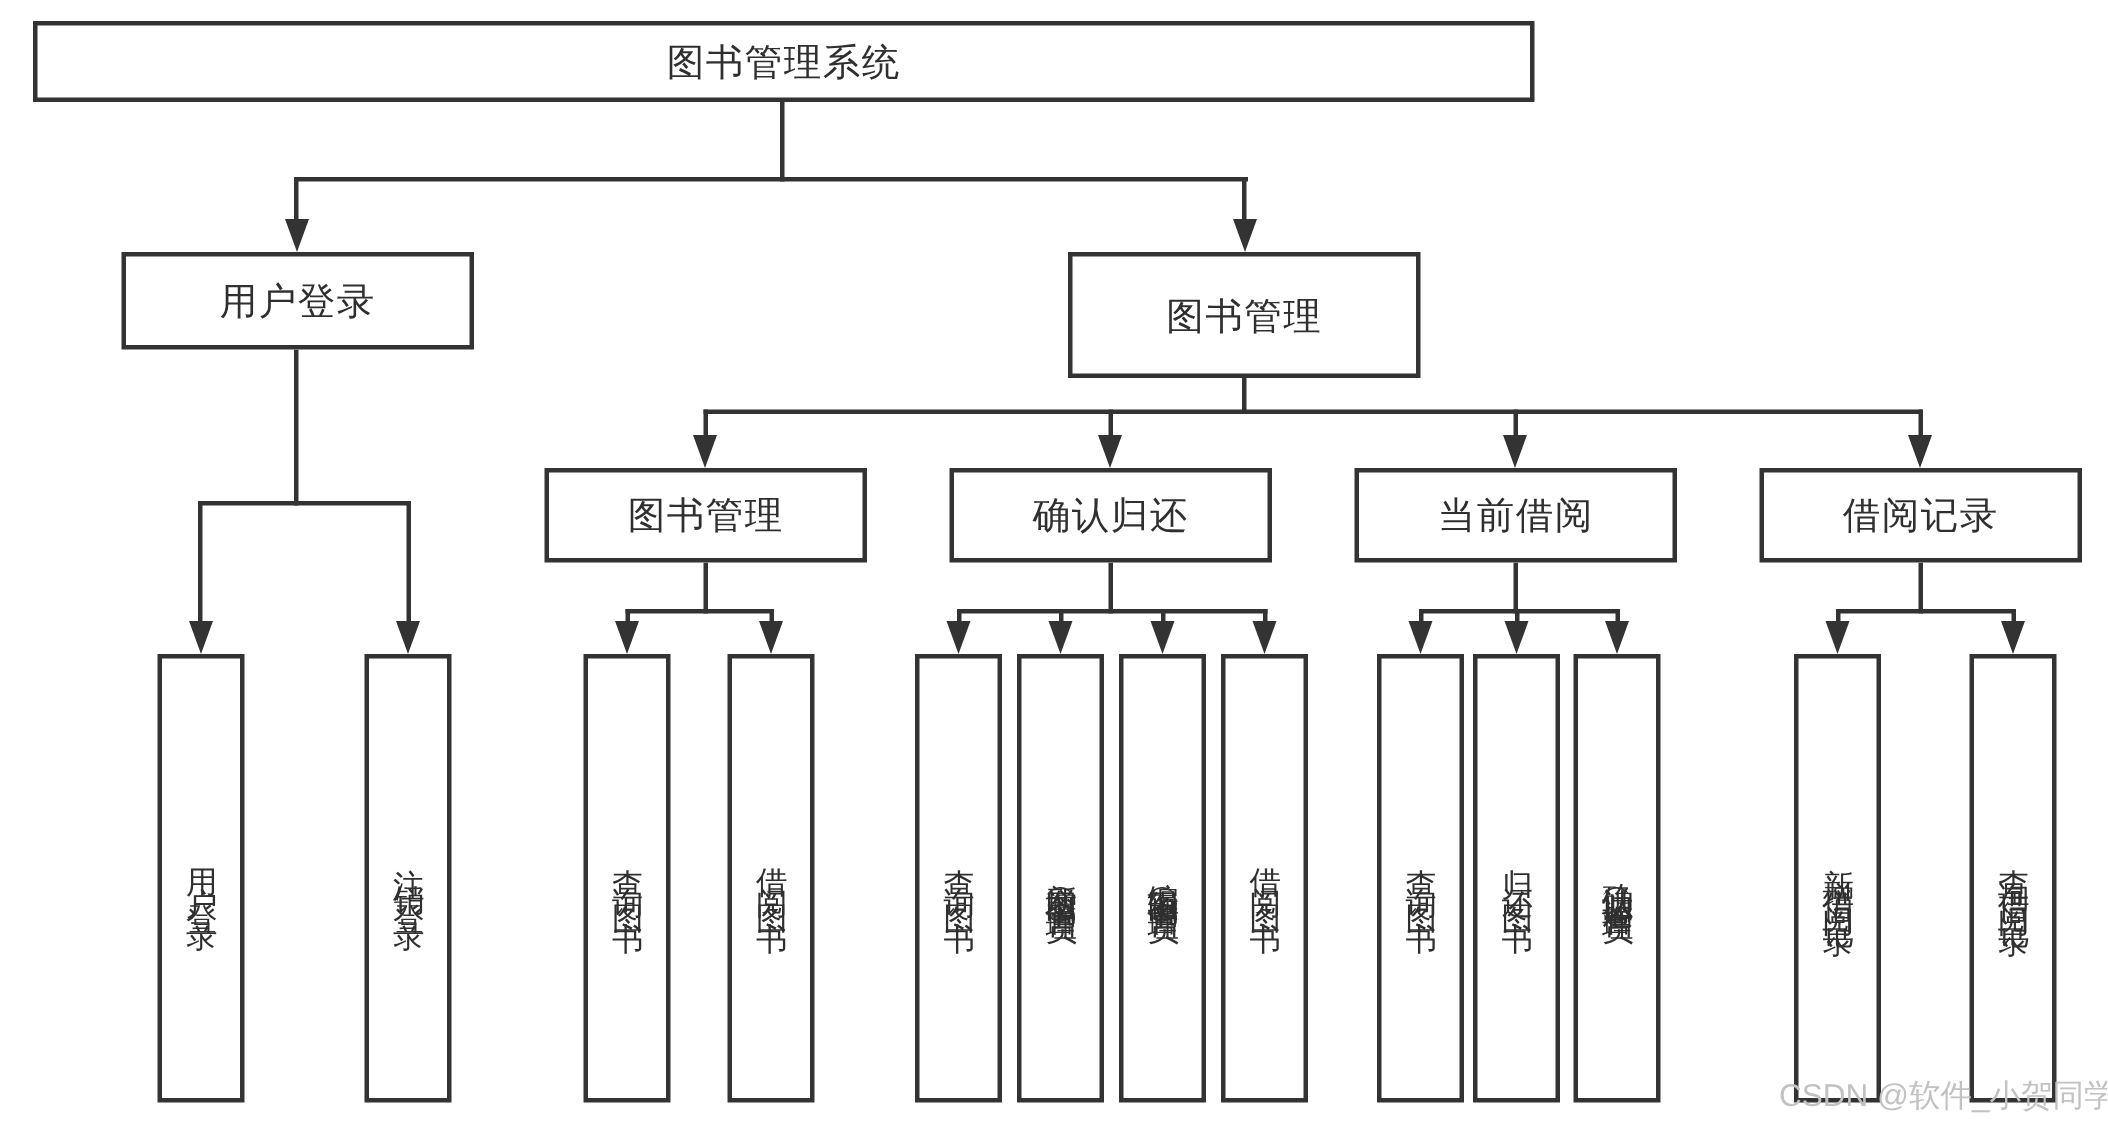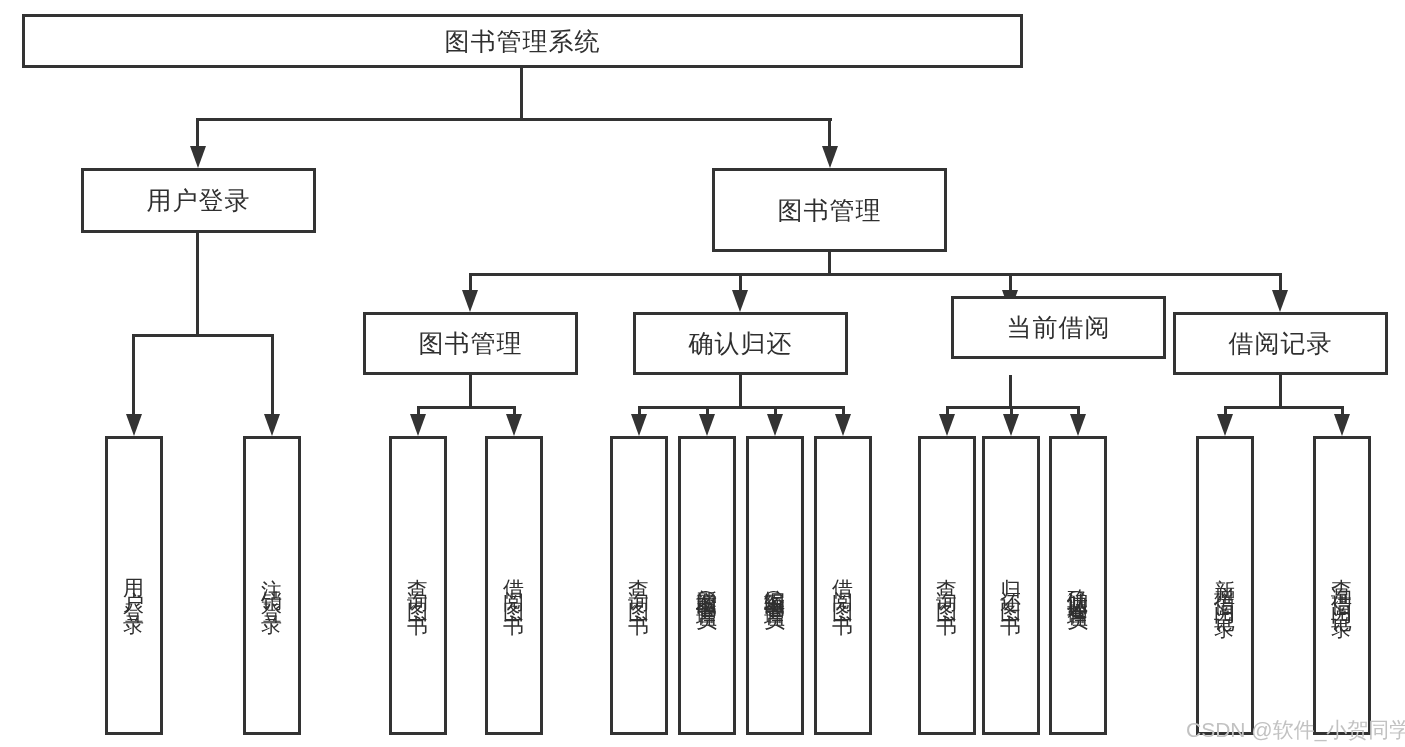--- a/index.html
+++ b/index.html
@@ -48,21 +48,21 @@
   <div class="box hbox" style="left:712px;top:168px;width:235px;height:84px;">
     <span>图书管理</span>
   </div>
 
   <div class="box hbox" style="left:363px;top:312px;width:215px;height:63px;">
     <span>图书管理</span>
   </div>
   <div class="box hbox" style="left:633px;top:312px;width:215px;height:63px;">
     <span>确认归还</span>
   </div>
-  <div class="box hbox" style="left:903px;top:296px;width:215px;height:63px;margin-left:48px;">
+  <div class="box hbox" style="left:903px;top:312px;width:215px;height:63px;">
     <span>当前借阅</span>
   </div>
   <div class="box hbox" style="left:1173px;top:312px;width:215px;height:63px;">
     <span>借阅记录</span>
   </div>
 
   <div class="box leaf" style="left:105px;top:436px;width:58px;height:299px;">
     <span class="vtext ls4">用户登录</span>
   </div>
   <div class="box leaf" style="left:243px;top:436px;width:58px;height:299px;">

